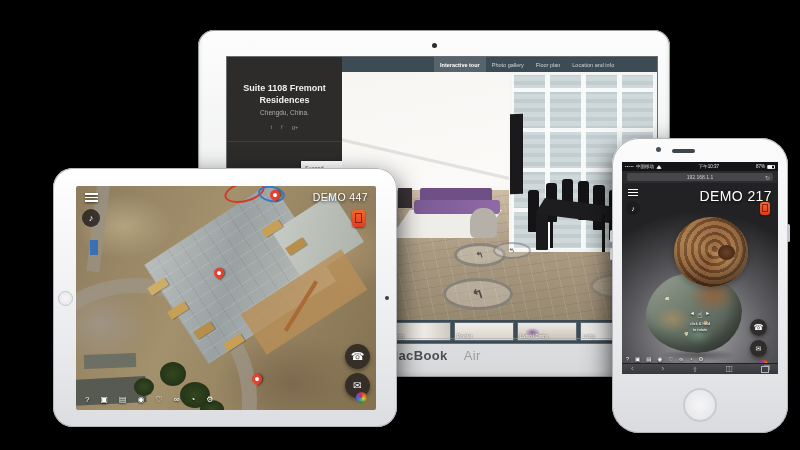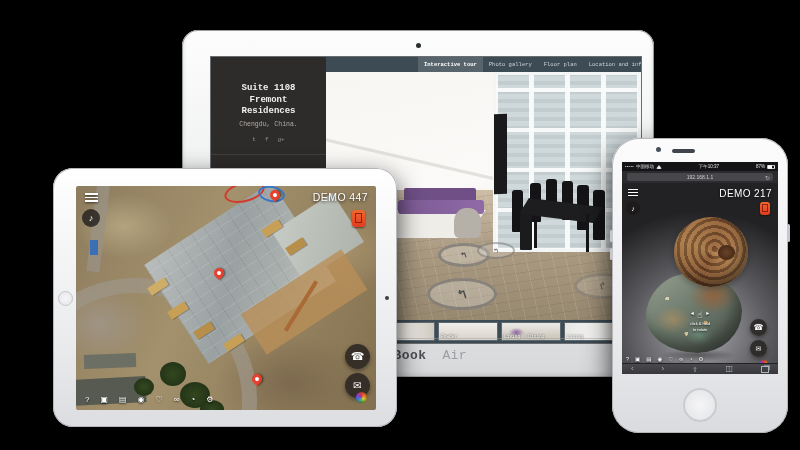--- a/index.html
+++ b/index.html
@@ -1,23 +1,23 @@
 <!DOCTYPE html>
 <html><head>
 <meta charset="utf-8">
 <style>
   html,body{margin:0;padding:0;background:#000;}
   .stage{position:relative;width:800px;height:450px;background:#000;overflow:hidden;
          font-family:"Liberation Sans","DejaVu Sans",sans-serif;}
 
   
-  .macbook{position:absolute;left:182px;top:30px;width:472px;height:347px;z-index:1;
+  .macbook{position:absolute;left:198px;top:30px;width:472px;height:347px;z-index:1;
     background:linear-gradient(180deg,#fdfdfd,#eceded 55%,#d7d8da);
     border-radius:16px 16px 18px 18px;
-    box-shadow:inset 0 0 0 1px #989b9e, inset 0 -3px 5px #c2c4c7;font-family:Liberation Mono, monospace;}
+    box-shadow:inset 0 0 0 1px #989b9e, inset 0 -3px 5px #c2c4c7;}
   .mb-cam{position:absolute;left:50%;top:13px;width:5px;height:5px;margin-left:-2px;
     border-radius:50%;background:#2b2e31;}
   .mb-screen{position:absolute;left:29px;top:27px;width:430px;height:286px;background:#101010;
     overflow:hidden;box-shadow:0 0 0 1px #6b6e71;}
   .mb-chin{position:absolute;left:0;right:0;bottom:6px;height:32px;display:flex;align-items:center;
     justify-content:center;color:#595c60;font-size:13px;letter-spacing:.4px;border-top:1px solid rgba(160,162,165,.5);}
   .mb-chin .bold{font-weight:bold;color:#4c4f53;}
   .mb-chin .light{color:#9a9da1;margin-left:16px;}
 
   
@@ -207,21 +207,21 @@
   .urlbar{height:12px;background:#2b2b2d;display:flex;align-items:center;padding:0 5px;}
   .urlfield{position:relative;flex:1;height:8px;background:#47474b;border-radius:2px;color:#cfd0d4;
     font-size:5px;display:flex;align-items:center;justify-content:center;cursor:text;}
   .url-refresh{position:absolute;right:3px;font-size:6px;color:#b9bac0;cursor:pointer;}
   .app{position:absolute;left:0;right:0;top:21px;bottom:10px;overflow:hidden;
     background:radial-gradient(130px 120px at 50% 82%,#a8a8ac,#59595d 55%,#222224 100%);}
   .iph-hamb{left:6px;top:6px;width:10px;height:7px;
     background:linear-gradient(#fff 0 1.4px,transparent 1.4px 2.9px,#fff 2.9px 4.2px,
       transparent 4.2px 5.7px,#fff 5.7px 7px);}
   .iph-sound{left:4px;top:18px;width:14px;height:14px;font-size:7px;}
-  .iph-demo{right:6px;top:5px;font-size:10px;}
+  .iph-demo{right:6px;top:5px;font-size:14px;}
   .iph-orange{right:8px;top:19px;width:10px;height:13px;}
   .iph-orange i{margin-top:2px;width:4px;height:6px;}
   .horn-shadow{position:absolute;left:38px;top:166px;width:76px;height:12px;border-radius:50%;
     background:radial-gradient(rgba(0,0,0,.38),transparent 70%);}
   .horn-body{position:absolute;left:24px;top:90px;width:96px;height:80px;
     border-radius:48% 52% 46% 54% / 55% 48% 52% 45%;
     background:
       radial-gradient(3px 3px at 22% 32%,#d8cfa8 60%,transparent 65%),
       radial-gradient(3px 3px at 62% 62%,#caa36a 60%,transparent 65%),
       radial-gradient(3px 3px at 42% 76%,#d0c498 60%,transparent 65%),

